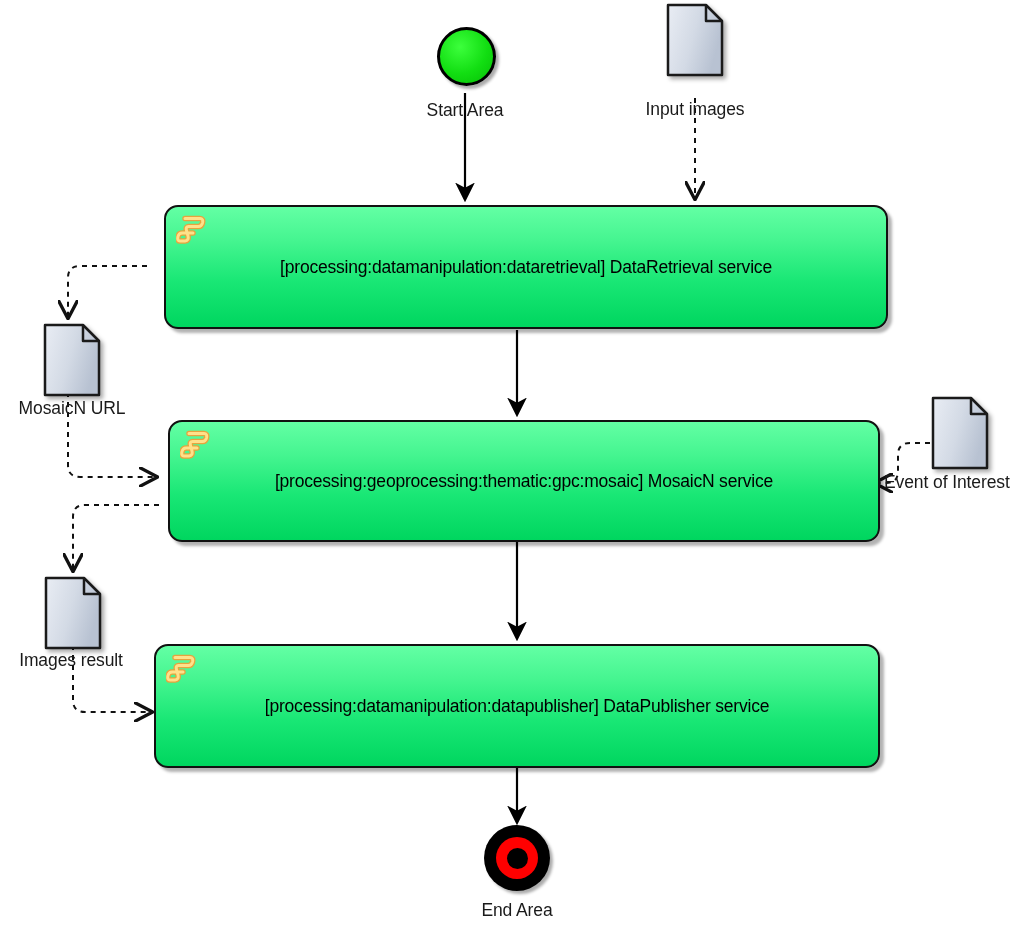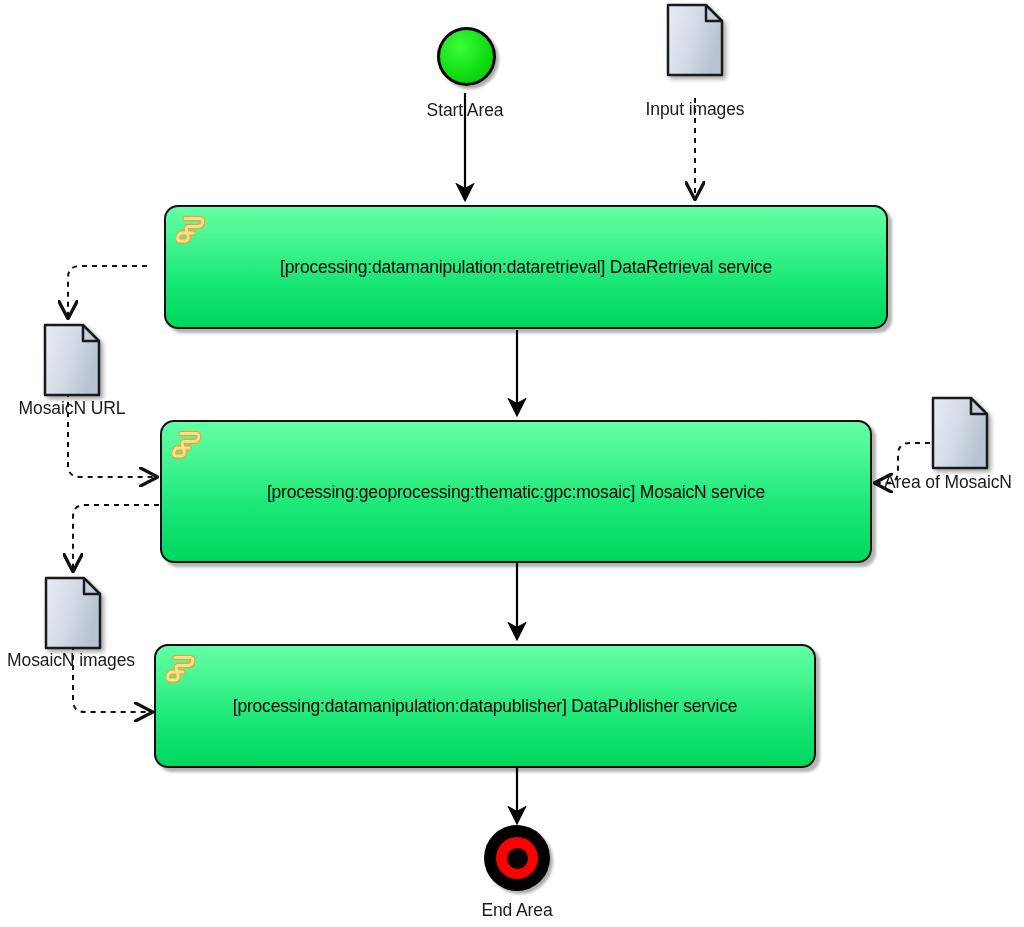--- a/index.html
+++ b/index.html
@@ -184,21 +184,21 @@
           <stop offset="55%" stop-color="#D3DAE5"></stop>
           <stop offset="100%" stop-color="#B8C2D2"></stop>
         </linearGradient>
       </defs>
       <path d="M 2 2 L 40 2 L 56 18 L 56 72 L 2 72 Z" fill="url(#docgrad2)" stroke="#1a1a1a" stroke-width="2.5" stroke-linejoin="round"></path>
       <path d="M 40 2 L 40 18 L 56 18" fill="none" stroke="#1a1a1a" stroke-width="2.5" stroke-linejoin="round"></path>
     </svg>
   </div>
   <div class="label center" style="left:72px; top:398px;">MosaicN URL</div>
 
-  <div class="task" style="left:160px; top:420px; width:712px; height:143px;">
+  <div class="task" style="left:168px; top:420px; width:712px; height:122px;">
     <div class="script-marker">
       <svg viewBox="0 0 30 30" width="30" height="30" xmlns="http://www.w3.org/2000/svg">
         <path d="M 9 3.5 L 24 3.5 Q 27.5 3.5 26.5 8 Q 25.5 12 21.5 11.5 L 12.5 11.5 Q 9.5 11.5 10.5 15.5 L 12 21 Q 13 25.5 9 26 L 4 26 Q 1 26 2 21.5 Q 3 17.5 7 18 L 17 18" fill="none" stroke="#E8A33D" stroke-width="5.5" stroke-linecap="round" stroke-linejoin="round"></path>
         <path d="M 9 3.5 L 24 3.5 Q 27.5 3.5 26.5 8 Q 25.5 12 21.5 11.5 L 12.5 11.5 Q 9.5 11.5 10.5 15.5 L 12 21 Q 13 25.5 9 26 L 4 26 Q 1 26 2 21.5 Q 3 17.5 7 18 L 17 18" fill="none" stroke="#FFE18A" stroke-width="3" stroke-linecap="round" stroke-linejoin="round"></path>
       </svg>
     </div>
     <div class="task-label">[processing:geoprocessing:thematic:gpc:mosaic] MosaicN service</div>
   </div>
 
   <div class="doc" style="left:931px; top:396px;">
@@ -207,38 +207,38 @@
         <linearGradient id="docgrad3" x1="0" y1="0" x2="1" y2="0.35">
           <stop offset="0%" stop-color="#E9EDF4"></stop>
           <stop offset="55%" stop-color="#D3DAE5"></stop>
           <stop offset="100%" stop-color="#B8C2D2"></stop>
         </linearGradient>
       </defs>
       <path d="M 2 2 L 40 2 L 56 18 L 56 72 L 2 72 Z" fill="url(#docgrad3)" stroke="#1a1a1a" stroke-width="2.5" stroke-linejoin="round"></path>
       <path d="M 40 2 L 40 18 L 56 18" fill="none" stroke="#1a1a1a" stroke-width="2.5" stroke-linejoin="round"></path>
     </svg>
   </div>
-  <div class="label" style="left:884px; top:472px;">Area of MosaicN</div>
+  <div class="label" style="left:884px; top:472px;">Event of Interest</div>
 
   <div class="doc" style="left:44px; top:576px;">
     <svg viewBox="0 0 58 74" width="58" height="74" xmlns="http://www.w3.org/2000/svg">
       <defs>
         <linearGradient id="docgrad4" x1="0" y1="0" x2="1" y2="0.35">
           <stop offset="0%" stop-color="#E9EDF4"></stop>
           <stop offset="55%" stop-color="#D3DAE5"></stop>
           <stop offset="100%" stop-color="#B8C2D2"></stop>
         </linearGradient>
       </defs>
       <path d="M 2 2 L 40 2 L 56 18 L 56 72 L 2 72 Z" fill="url(#docgrad4)" stroke="#1a1a1a" stroke-width="2.5" stroke-linejoin="round"></path>
       <path d="M 40 2 L 40 18 L 56 18" fill="none" stroke="#1a1a1a" stroke-width="2.5" stroke-linejoin="round"></path>
     </svg>
   </div>
-  <div class="label center" style="left:71px; top:650px;">MosaicN images</div>
-
-  <div class="task" style="left:154px; top:644px; width:662px; height:124px;">
+  <div class="label center" style="left:71px; top:650px;">Images result</div>
+
+  <div class="task" style="left:154px; top:644px; width:726px; height:124px;">
     <div class="script-marker">
       <svg viewBox="0 0 30 30" width="30" height="30" xmlns="http://www.w3.org/2000/svg">
         <path d="M 9 3.5 L 24 3.5 Q 27.5 3.5 26.5 8 Q 25.5 12 21.5 11.5 L 12.5 11.5 Q 9.5 11.5 10.5 15.5 L 12 21 Q 13 25.5 9 26 L 4 26 Q 1 26 2 21.5 Q 3 17.5 7 18 L 17 18" fill="none" stroke="#E8A33D" stroke-width="5.5" stroke-linecap="round" stroke-linejoin="round"></path>
         <path d="M 9 3.5 L 24 3.5 Q 27.5 3.5 26.5 8 Q 25.5 12 21.5 11.5 L 12.5 11.5 Q 9.5 11.5 10.5 15.5 L 12 21 Q 13 25.5 9 26 L 4 26 Q 1 26 2 21.5 Q 3 17.5 7 18 L 17 18" fill="none" stroke="#FFE18A" stroke-width="3" stroke-linecap="round" stroke-linejoin="round"></path>
       </svg>
     </div>
     <div class="task-label">[processing:datamanipulation:datapublisher] DataPublisher service</div>
   </div>
 
   <div class="event end-event" style="left:484px; top:825px; width:66px; height:66px;">

